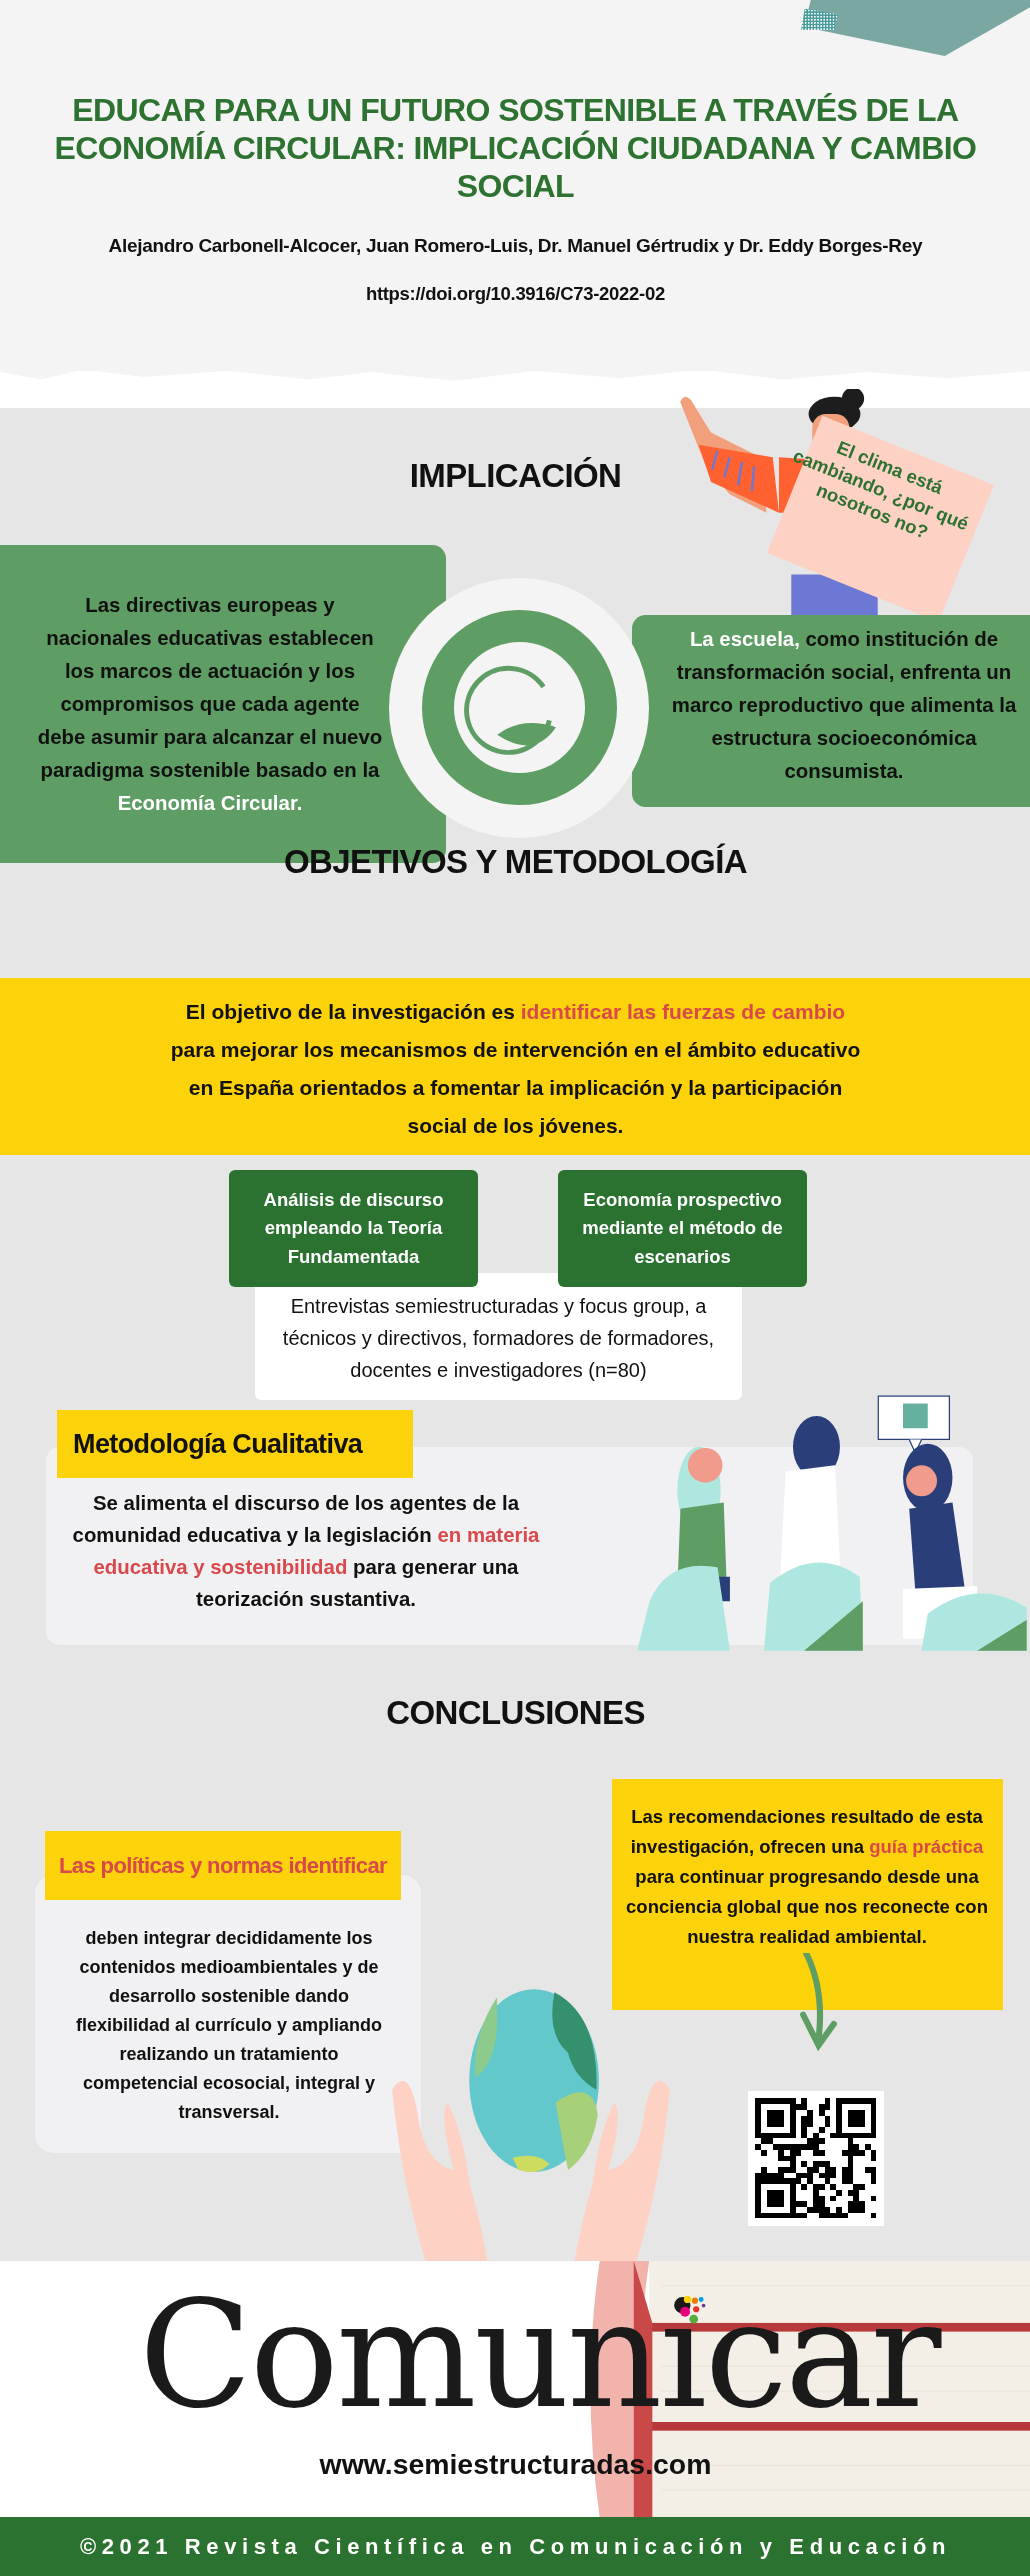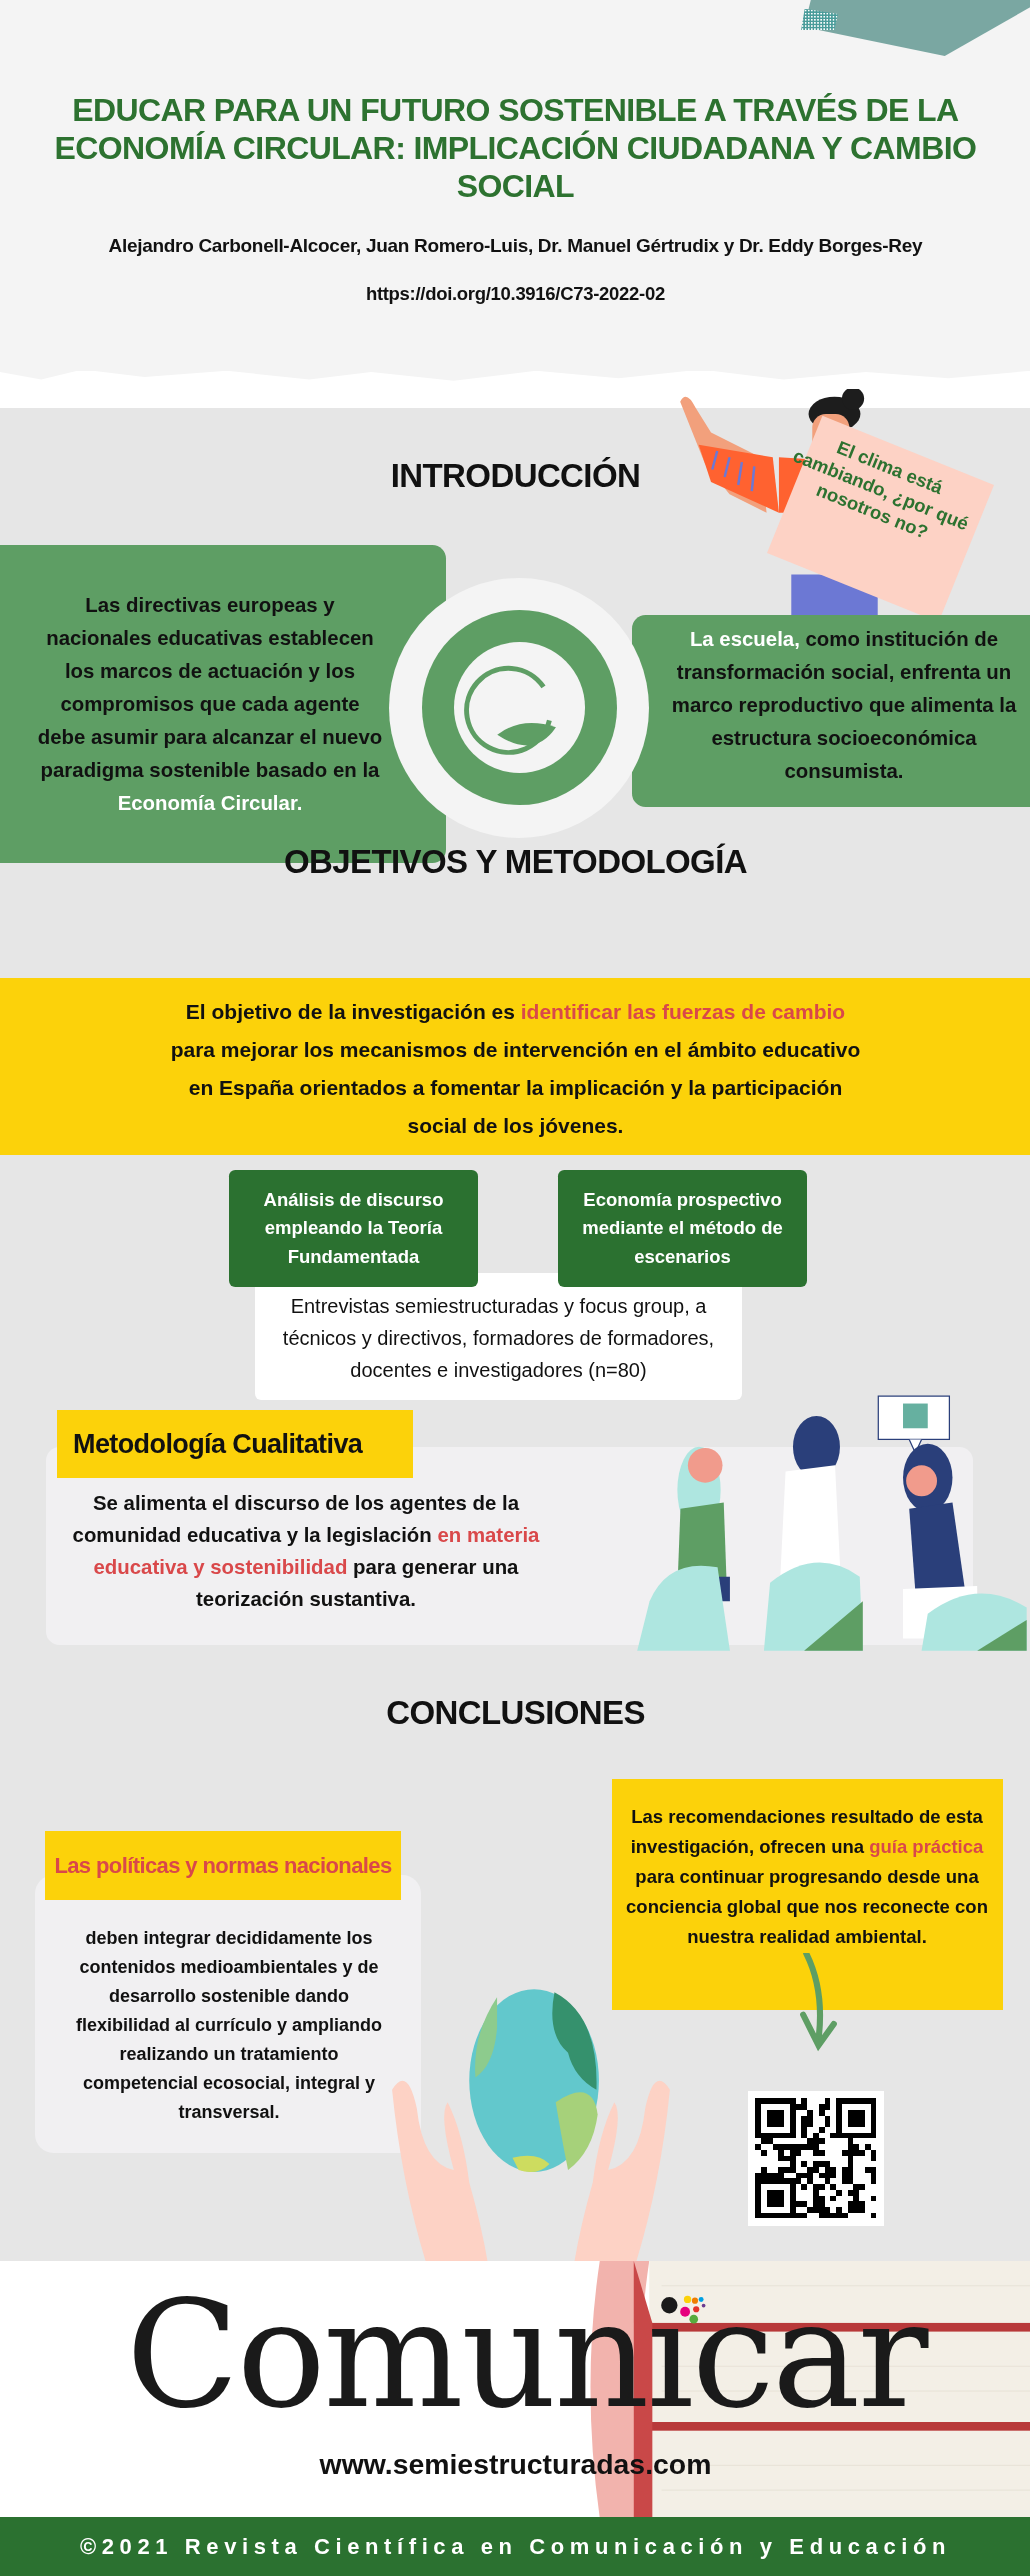--- a/index.html
+++ b/index.html
@@ -58,21 +58,21 @@
   #policy-text { left: 62px; top: 1924px; width: 334px; font-weight: bold; font-size: 18px; line-height: 29px; text-align: center; }
   #recommend-box { left: 612px; top: 1779px; width: 391px; height: 231px; background: #fcd20a; }
   #recommend-text { left: 624px; top: 1802px; width: 366px; font-weight: bold; font-size: 18.5px; line-height: 30px; text-align: center; }
   #qr-box { left: 748px; top: 2091px; width: 136px; height: 135px; background: #ffffff; padding: 7.4px; }
   #qr-grid { width: 121px; height: 120px; display: grid; grid-template-columns: repeat(21, 1fr); grid-template-rows: repeat(21, 1fr); }
   #qr-grid span { display: block; }
 
   
   #logo-area { left: 0; top: 2261px; width: 1031px; height: 257px; background: #ffffff; }
   #books { left: 575px; top: 2261px; width: 456px; height: 257px; }
-  #logo-text { left: 126px; top: 2263px; width: 804px; font-family: "DejaVu Serif", "Liberation Serif", serif; font-size: 148px; line-height: 185px; letter-spacing: -2.5px; color: #1a1a1a; white-space: nowrap; }
+  #logo-text { left: 139px; top: 2263px; width: 804px; font-family: "DejaVu Serif", "Liberation Serif", serif; font-size: 148px; line-height: 185px; letter-spacing: -2.5px; color: #1a1a1a; white-space: nowrap; }
   #website { left: 0; top: 2448px; width: 1031px; font-weight: bold; font-size: 28.4px; text-align: center; }
   #footer-bar { left: 0; top: 2517px; width: 1031px; height: 59px; background: #2b7130; color: #fff; font-weight: bold; font-size: 22px; letter-spacing: 5.6px; display: flex; align-items: center; justify-content: center; }
 </style>
 </head>
 <body>
 
 <div id="header" class="abs"></div>
 <div id="teal-shape" class="abs"></div>
 <div id="teal-dots" class="abs"></div>
 <h1 id="title" class="abs center">EDUCAR PARA UN FUTURO SOSTENIBLE A TRAVÉS DE LA ECONOMÍA CIRCULAR: IMPLICACIÓN CIUDADANA Y CAMBIO SOCIAL</h1>
@@ -92,21 +92,21 @@
     </g>
   <ellipse cx="260" cy="40" rx="42" ry="28" fill="#1d1d1d"></ellipse>
   <circle cx="290" cy="15" r="18" fill="#1d1d1d"></circle>
   <rect x="224" y="40" width="60" height="80" rx="22" fill="#f2a07c"></rect>
   <path d="M170 110 L330 120 L340 200 L170 200 Z" fill="#ff6230"></path>
   <rect x="190" y="300" width="140" height="70" fill="#6c78d4"></rect>
 </svg>
 <div id="sign" class="abs"></div>
 <div id="sign-text" class="abs">El clima está cambiando, ¿por qué nosotros no?</div>
 
-<div class="abs section-heading" style="top:457px;">INTRODUCCIÓN</div>
+<div class="abs section-heading" style="top:457px;">IMPLICACIÓN</div>
 
 <div id="intro-left-card" class="abs"></div>
 <div id="intro-left-text" class="abs"><span>Las directivas europeas y nacionales educativas establecen los marcos de actuación y los compromisos que cada agente debe asumir para alcanzar el nuevo paradigma sostenible basado en la </span><span class="hl-white">Economía Circular.</span></div>
 
 <div id="intro-right-card" class="abs"></div>
 <div id="intro-right-text" class="abs"><span class="hl-white">La escuela,</span><span> como institución de transformación social, enfrenta un marco reproductivo que alimenta la estructura socioeconómica consumista.</span></div>
 
 <div id="intro-circle-outer" class="abs"></div>
 <div id="intro-circle-ring" class="abs"></div>
 <div id="intro-circle-inner" class="abs"></div>
@@ -148,21 +148,21 @@
   <ellipse cx="480" cy="140" rx="40" ry="55" fill="#2a3f7a"></ellipse>
   <circle cx="470" cy="145" r="25" fill="#f19b8c"></circle>
   <path d="M450 190 L520 180 L540 320 L460 325 Z" fill="#2a3f7a"></path>
   <path d="M440 320 L560 315 L560 400 L440 400 Z" fill="#ffffff"></path>
   <path d="M480 360 Q560 300 640 350 L640 420 L470 420 Z" fill="#aee6e0"></path>
   <path d="M560 420 L640 370 L640 420 Z" fill="#5e9e64"></path>
 </svg>
 
 <div class="abs section-heading" style="top:1694px;">CONCLUSIONES</div>
 <div id="conclusion-left-card" class="abs"></div>
-<div id="policy-label" class="abs">Las políticas y normas nacionales</div>
+<div id="policy-label" class="abs">Las políticas y normas identificar</div>
 <div id="policy-text" class="abs">deben integrar decididamente los contenidos medioambientales y de desarrollo sostenible dando flexibilidad al currículo y ampliando realizando un tratamiento competencial ecosocial, integral y transversal.</div>
 
 <div id="recommend-box" class="abs"></div>
 <div id="recommend-text" class="abs"><span>Las recomendaciones resultado de esta investigación, ofrecen una </span><span class="hl-red">guía práctica</span><span> para continuar progresando desde una conciencia global que nos reconecte con nuestra realidad ambiental.</span></div>
 
 <svg class="abs" style="left:794px;top:1953px;" width="49" height="99" viewBox="0 0 80 160">
   <path d="M20 0 Q50 60 40 140" fill="none" stroke="#5e9e64" stroke-width="10" stroke-linecap="round"></path>
   <path d="M15 100 L40 150 L65 115" fill="none" stroke="#5e9e64" stroke-width="10" stroke-linecap="round"></path>
 </svg>
 

